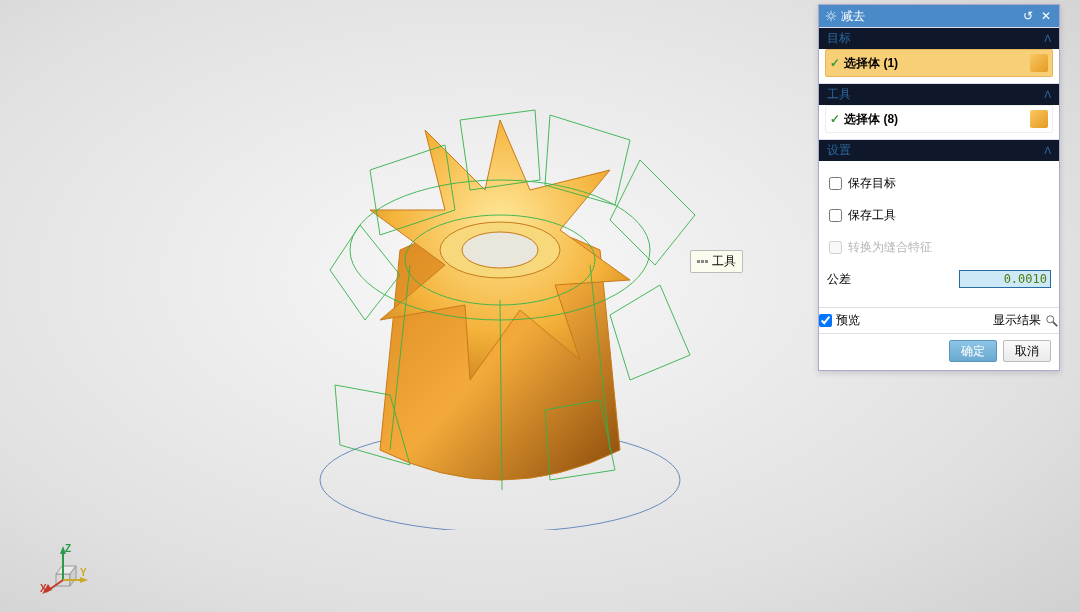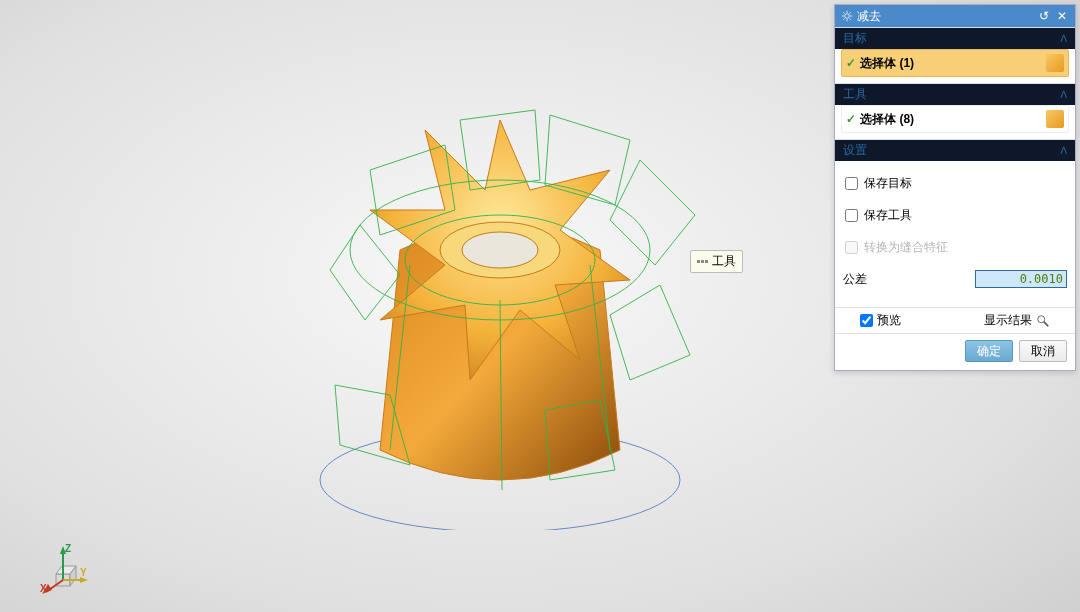--- a/index.html
+++ b/index.html
@@ -14,21 +14,21 @@
   .float-label { position: absolute; left: 690px; top: 250px; display: flex; align-items: center; gap: 4px; border: 1px solid #bbb; background: #fcfcee; padding: 2px 6px; border-radius: 2px; }
   .float-label .dots { display: flex; gap: 1px; }
   .float-label .dots span { width: 3px; height: 3px; background: #888; display: block; }
 
   
   .axis { position: absolute; left: 40px; bottom: 18px; width: 48px; height: 48px; }
   .axis svg { overflow: visible; }
   .axis-label { font-size: 10px; font-weight: bold; }
 
   
-  .panel { position: absolute; right: 4px; top: 4px; width: 242px; background: #fff; border: 1px solid #aac; box-shadow: 0 2px 6px rgba(0,0,0,0.15); }
+  .panel { position: absolute; right: 20px; top: 4px; width: 242px; background: #fff; border: 1px solid #aac; box-shadow: 0 2px 6px rgba(0,0,0,0.15); }
   .panel-title { background: #4b8ac9; color: #fff; height: 22px; display: flex; align-items: center; padding: 0 6px; gap: 4px; }
   .panel-title .gear { width: 12px; height: 12px; }
   .panel-title .ttext { flex: 1; }
   .panel-title .tbtn { width: 14px; height: 14px; display: flex; align-items: center; justify-content: center; cursor: pointer; color: #fff; }
 
   .section-head { background: #0f172a; color: #2b6aa0; height: 22px; display: flex; align-items: center; justify-content: space-between; padding: 0 8px; border-top: 1px solid #dde; }
   .section-head .caret { color: #2b6aa0; font-size: 10px; }
   .section-body { padding: 0 6px 6px 6px; }
 
   .sel-row { display: flex; align-items: center; height: 28px; padding: 0 4px; border: 1px solid #eee; border-radius: 2px; }
@@ -36,21 +36,21 @@
   .sel-row .chk { color: #3a9a3a; font-weight: bold; margin-right: 4px; }
   .sel-row .lbl { flex: 1; font-weight: bold; }
   .sel-row .icon3d { width: 18px; height: 18px; background: linear-gradient(135deg,#f7c864,#e79a20); border-radius: 2px; }
 
   .opt-row { display: flex; align-items: center; height: 20px; gap: 4px; margin: 12px 2px; }
   .opt-row input[type=checkbox] { margin: 0 2px; }
   .opt-row.disabled { color: #b5b5b5; }
   .opt-row.tol { justify-content: space-between; }
   .tol-input { width: 92px; text-align: right; border: 1px solid #2b6aa0; background: #cde8f7; color: #4d7c0f; padding: 1px 3px; font-family: monospace; font-size: 12px; }
 
-  .foot-row { display: flex; align-items: center; height: 26px; padding: 0 25px; border-top: 1px solid #e0e0e0; gap: 4px; }
+  .foot-row { display: flex; align-items: center; height: 26px; padding: 0 0; border-top: 1px solid #e0e0e0; gap: 4px; }
   .foot-row .spacer { flex: 1; }
   .foot-row .mag { width: 14px; height: 14px; }
   .btn-row { display: flex; justify-content: flex-end; gap: 6px; padding: 6px 8px 8px 8px; border-top: 1px solid #e0e0e0; }
   .btn { min-width: 48px; height: 22px; border: 1px solid #bbb; background: linear-gradient(#fafafa,#eaeaea); border-radius: 2px; display: flex; align-items: center; justify-content: center; cursor: pointer; font-size: 12px; }
   .btn.primary { background: linear-gradient(#8cc4e6,#6aa9cf); border-color: #5a97bd; color: #fff; }
 </style>
 </head>
 <body>
 
 <div class="viewport">

